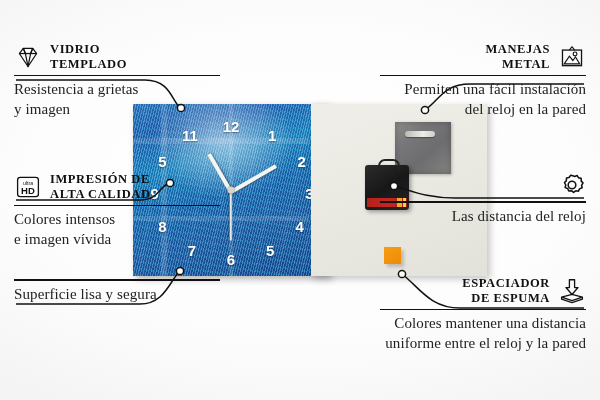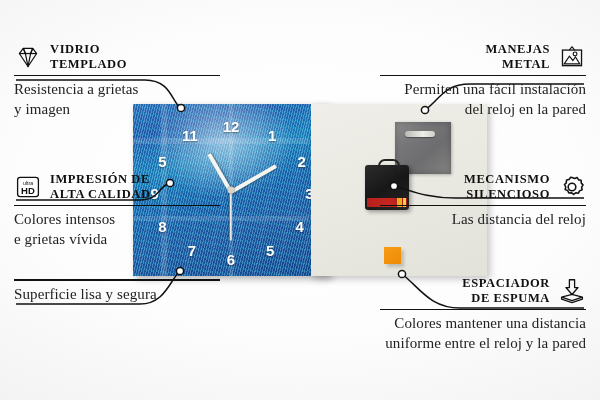--- a/index.html
+++ b/index.html
@@ -199,21 +199,21 @@
         <text x="16" y="23" text-anchor="middle" font-family="Liberation Sans, sans-serif" font-size="11" font-weight="bold" fill="#111">HD</text>
       </svg>
       <div class="title">
         <div>IMPRESIÓN DE</div>
         <div>ALTA CALIDAD</div>
       </div>
     </div>
     <div class="rule"></div>
     <div class="desc">
       <div>Colores intensos</div>
-      <div>e grietas vívida</div>
+      <div>e imagen vívida</div>
     </div>
   </div>
 
   <div class="callout left" id="c-bordes">
     <div class="rule"></div>
     <div class="desc">
       <div>Superficie lisa y segura</div>
     </div>
   </div>
 
@@ -232,24 +232,20 @@
     </div>
     <div class="rule"></div>
     <div class="desc">
       <div>Permiten una fácil instalación</div>
       <div>del reloj en la pared</div>
     </div>
   </div>
 
   <div class="callout right" id="c-mecanismo">
     <div class="head">
-      <div class="title">
-        <div>MECANISMO</div>
-        <div>SILENCIOSO</div>
-      </div>
       <svg class="ico" viewBox="0 0 32 30">
         <g fill="none" stroke="#111" stroke-width="1.8" stroke-linejoin="round">
           <path d="M16,4 l3.2,1.1 2.6,-1.0 1.9,2.7 2.8,0.4 0.2,3.3 2.0,2.0
                    -1.6,2.9 0.6,2.8 -3.0,1.3 -1.3,2.6 -3.1,-0.4 -2.5,1.8
                    -2.4,-1.9 -3.1,0.3 -1.2,-2.7 -3.0,-1.4 0.7,-2.8 -1.5,-2.9
                    2.1,-1.9 0.3,-3.3 2.8,-0.5 2.0,-2.6 Z"></path>
           <circle cx="16" cy="15" r="4.4"></circle>
         </g>
       </svg>
     </div>

